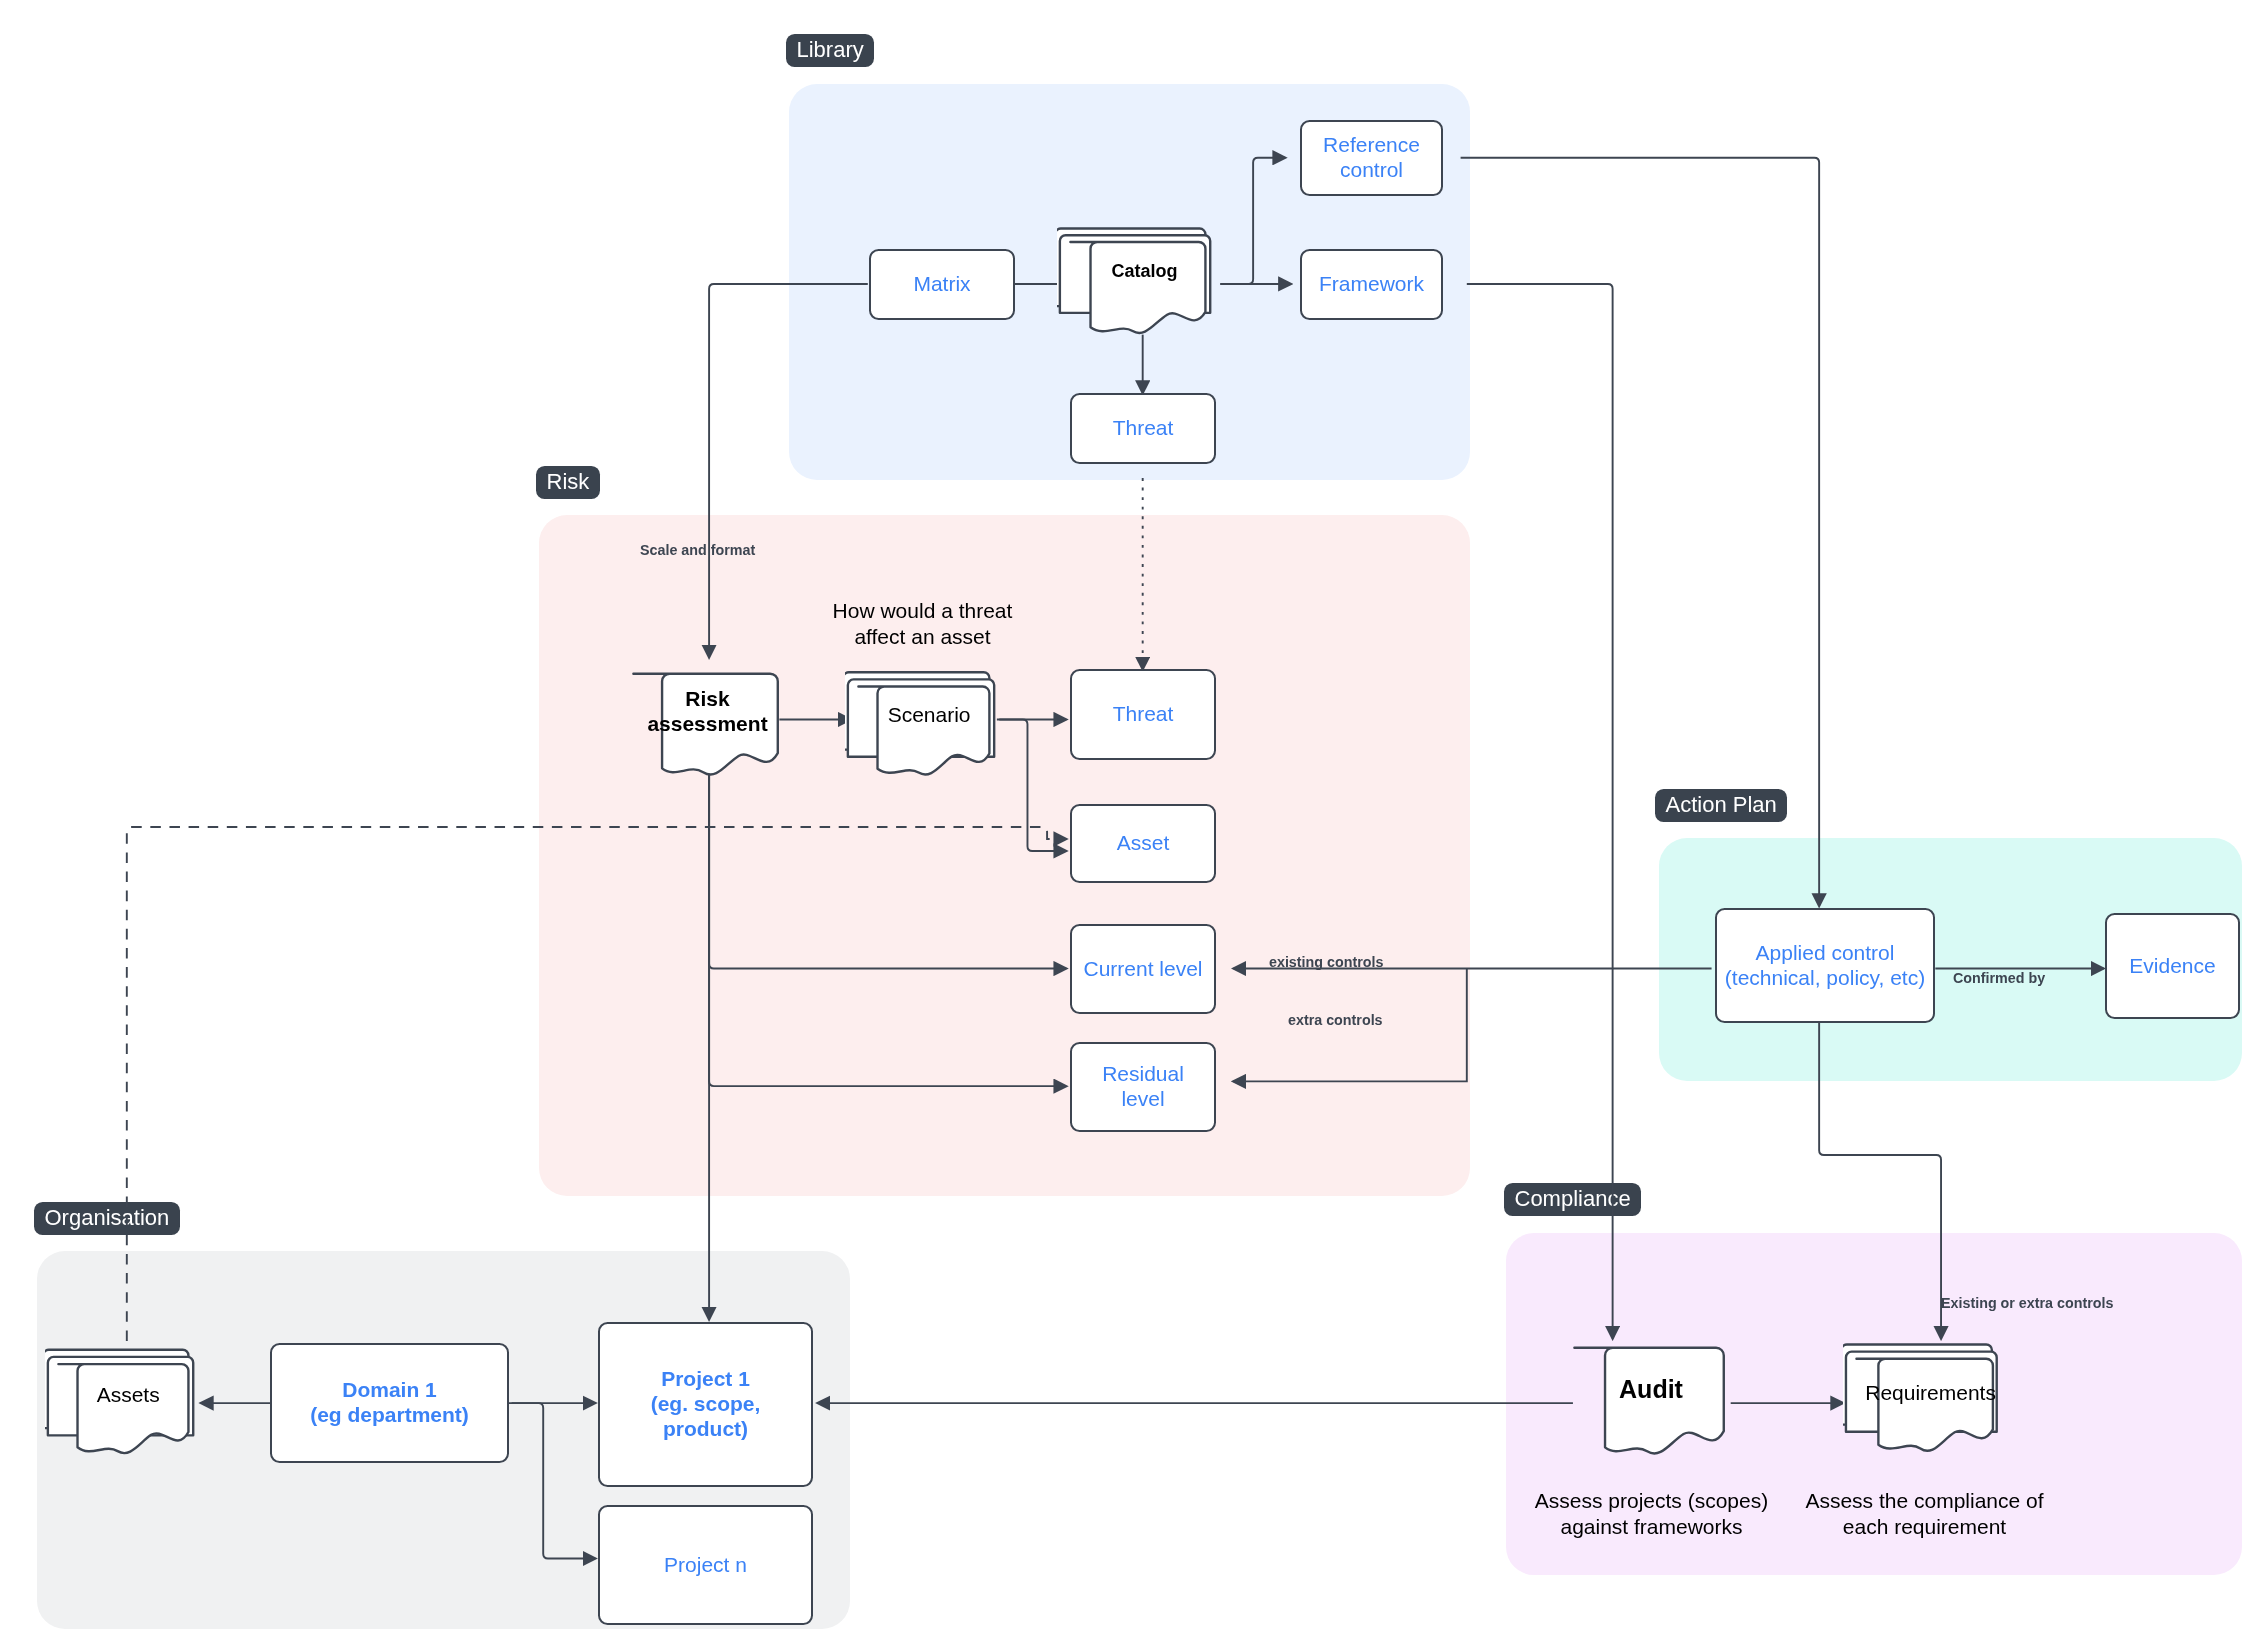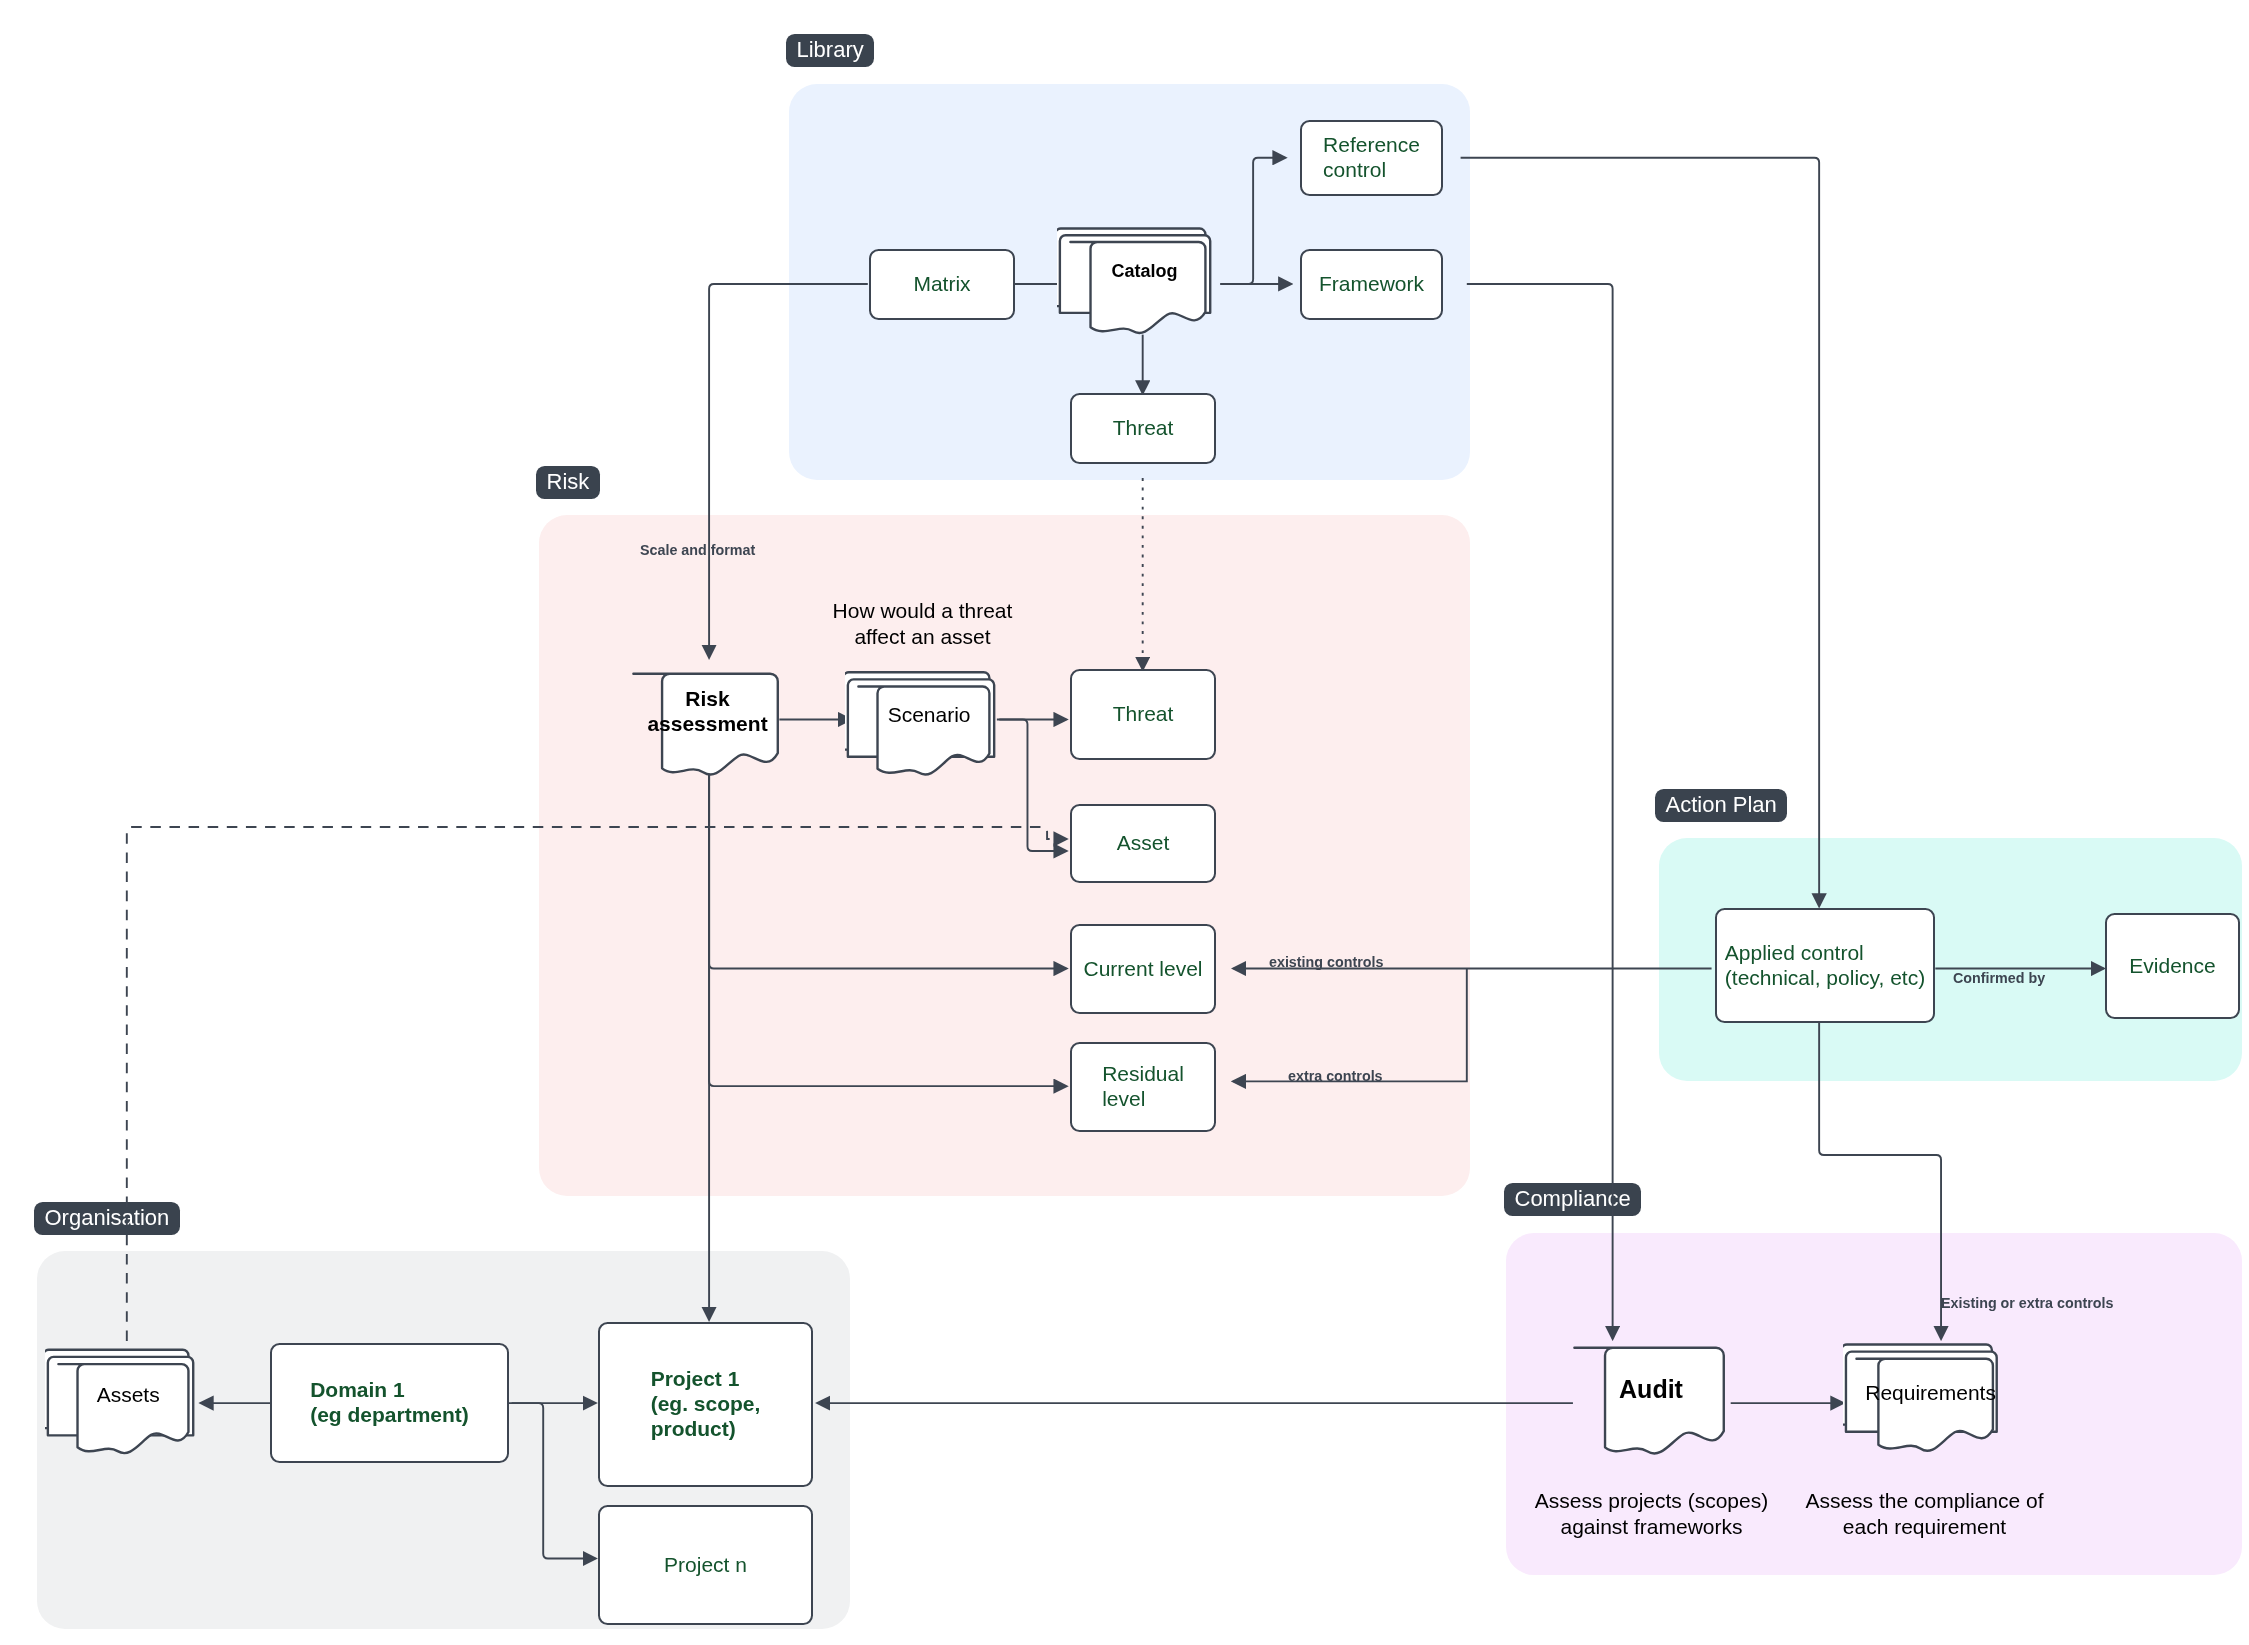--- a/index.html
+++ b/index.html
@@ -11,21 +11,21 @@
     position:absolute;background:#3a434e;color:#ffffff;
     border-radius:8.6px;padding:4.8px 10.5px 6.7px 10.5px;
     font-size:22px;line-height:1;white-space:nowrap;
     font-family:"Liberation Sans", sans-serif;
   }
 
   
   .node{
     position:absolute;background:#ffffff;border:2.4px solid #3d4551;
     border-radius:9.6px;display:flex;align-items:center;justify-content:center;
-    color:#14532d;font-size:21px;line-height:1.18;
+    text-align:center;color:#3b82f6;font-size:21px;line-height:1.18;
     box-sizing:border-box;padding:2.9px 4.8px;
   }
   .node.bold{font-weight:bold;}
 
   
   .doc{position:absolute;}
   .doc svg{display:block;}
   .doc .doclabel{
     position:absolute;left:0;right:0;top:0;bottom:0;
     display:flex;align-items:center;justify-content:center;
@@ -251,21 +251,21 @@
   </div>
 
   <div class="node" style="left:598px;top:1505px;width:215px;height:120px;">
     <span>Project n</span>
   </div>
 
   <div class="edgelabel" style="left:640px;top:543px;">Scale and format</div>
 
   <div class="edgelabel" style="left:1269px;top:955px;">existing controls</div>
 
-  <div class="edgelabel" style="left:1288px;top:1069px;">extra controls</div>
+  <div class="edgelabel" style="left:1288px;top:1013px;">extra controls</div>
 
   <div class="edgelabel" style="left:1953px;top:971px;">Confirmed by</div>
 
   <div class="edgelabel" style="left:1941px;top:1296px;">Existing or extra controls</div>
 
   <div class="plainlabel" style="left:808px;top:583px;width:229px;">How would a threat
 affect an asset</div>
 
   <div class="plainlabel" style="left:1496px;top:1473px;width:311px;">Assess projects (scopes)
 against frameworks</div>

